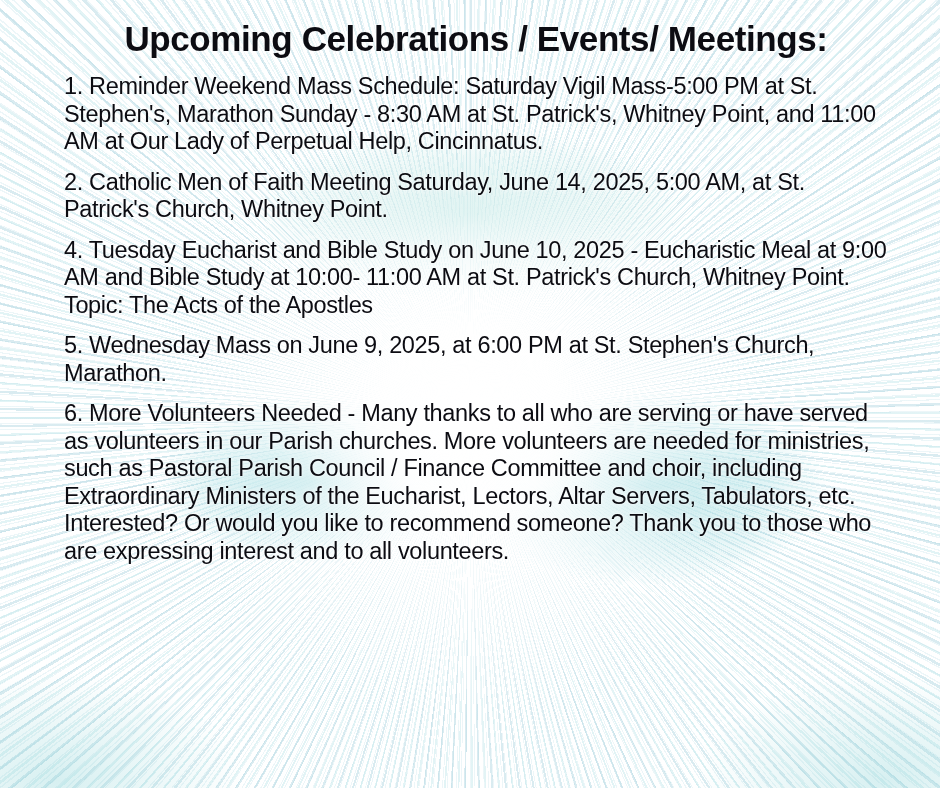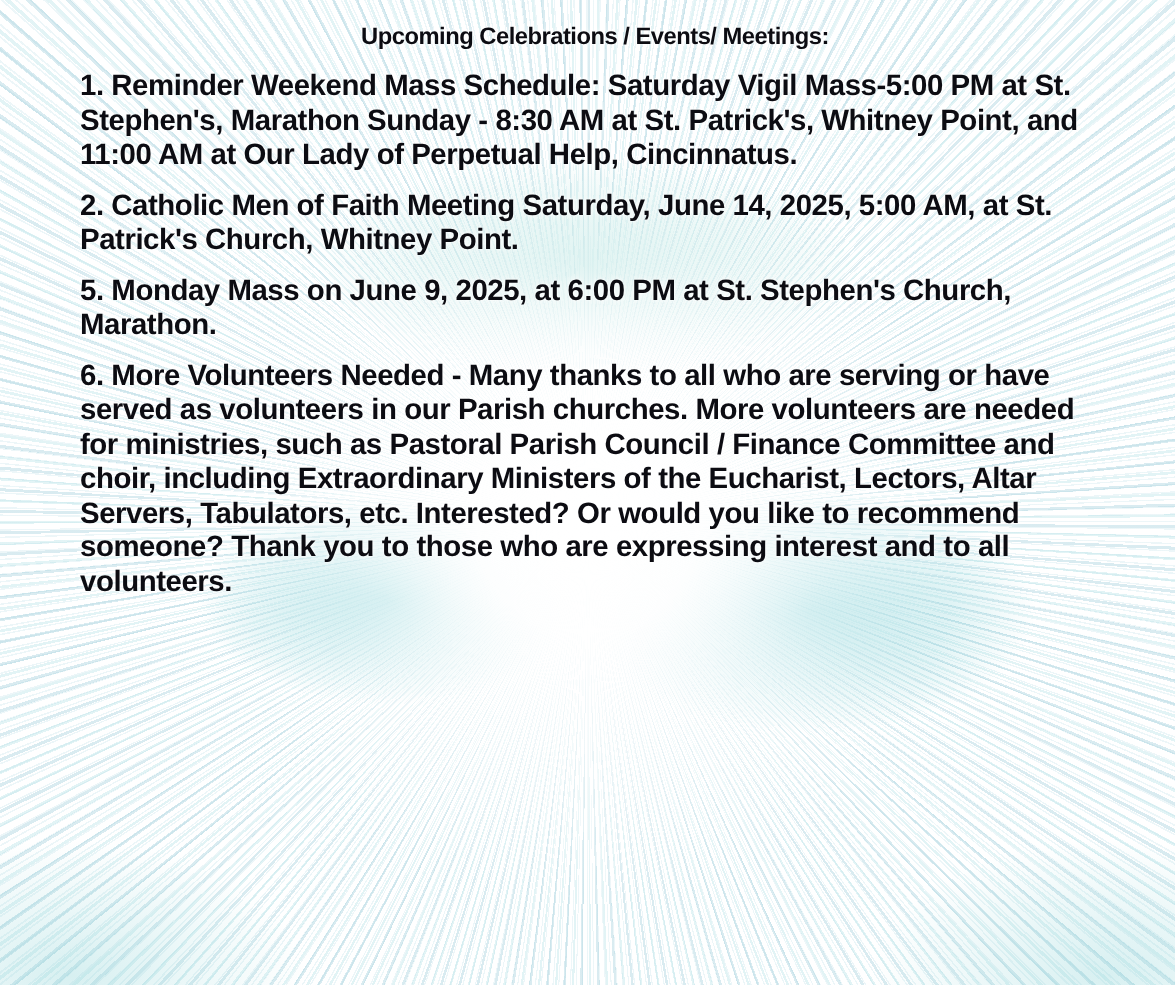--- a/index.html
+++ b/index.html
@@ -37,41 +37,42 @@
   }
   .content {
     position: absolute;
     top: 0; left: 0;
     width: 940px;
     height: 788px;
     padding: 19px 52px 0 64px;
     color: var(--text-color);
   }
   .title {
-    font-size: 19px;
+    font-size: 35px;
     font-weight: 700;
     letter-spacing: -0.4px;
     text-align: center;
     margin-bottom: 14px;
     text-shadow: 0 0 6px rgba(255,255,255,0.95), 0 0 2px rgba(255,255,255,0.9);
   }
   .event-item {
     font-size: 23.5px;
-    font-weight: 700;
+    font-weight: 400;
     line-height: 27.5px;
     letter-spacing: -0.35px;
     margin-bottom: 13px;
     max-width: 828px;
     text-shadow: 0 0 6px rgba(255,255,255,0.95), 0 0 2px rgba(255,255,255,0.9);
   }
 </style>
 </head>
 <body>
 
 <div class="poster">
   <div class="content">
     <h1 class="title">Upcoming Celebrations / Events/ Meetings:</h1>
     <p class="event-item">1. Reminder Weekend Mass Schedule: Saturday Vigil Mass-5:00 PM at St. Stephen's, Marathon Sunday - 8:30 AM at St. Patrick's, Whitney Point, and 11:00 AM at Our Lady of Perpetual Help, Cincinnatus.</p>
     <p class="event-item">2. Catholic Men of Faith Meeting Saturday, June 14, 2025, 5:00 AM, at St. Patrick's Church, Whitney Point.</p>
-    <p class="event-item">5. Monday Mass on June 9, 2025, at 6:00 PM at St. Stephen's Church, Marathon.</p>
+    <p class="event-item">4. Tuesday Eucharist and Bible Study on June 10, 2025 - Eucharistic Meal at 9:00 AM and Bible Study at 10:00- 11:00 AM at St. Patrick's Church, Whitney Point. Topic: The Acts of the Apostles</p>
+    <p class="event-item">5. Wednesday Mass on June 9, 2025, at 6:00 PM at St. Stephen's Church, Marathon.</p>
     <p class="event-item">6. More Volunteers Needed - Many thanks to all who are serving or have served as volunteers in our Parish churches. More volunteers are needed for ministries, such as Pastoral Parish Council / Finance Committee and choir, including Extraordinary Ministers of the Eucharist, Lectors, Altar Servers, Tabulators, etc. Interested? Or would you like to recommend someone? Thank you to those who are expressing interest and to all volunteers.</p>
   </div>
 </div>
 
 </body></html>

